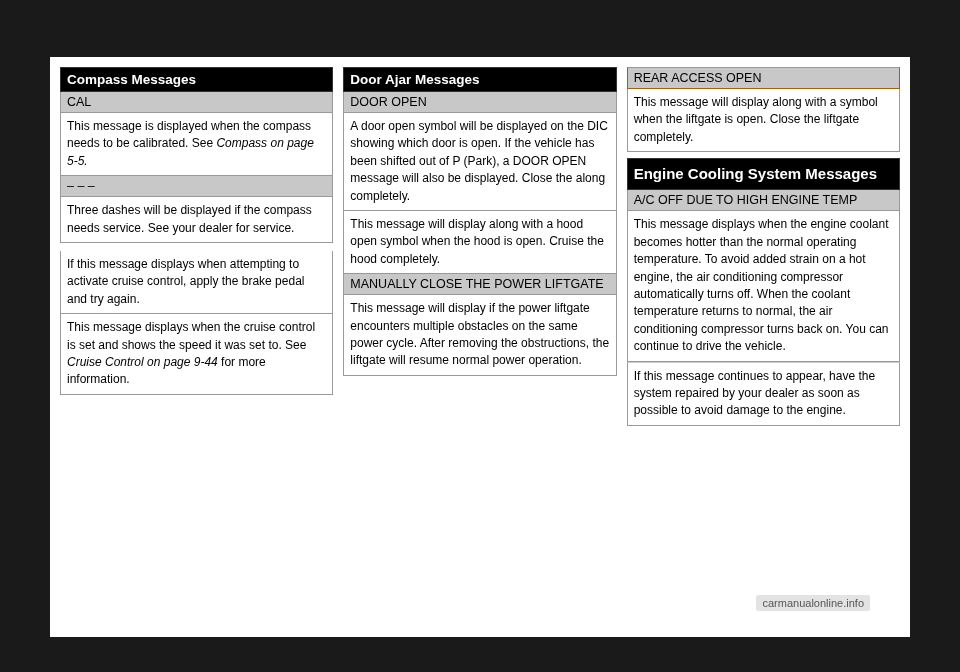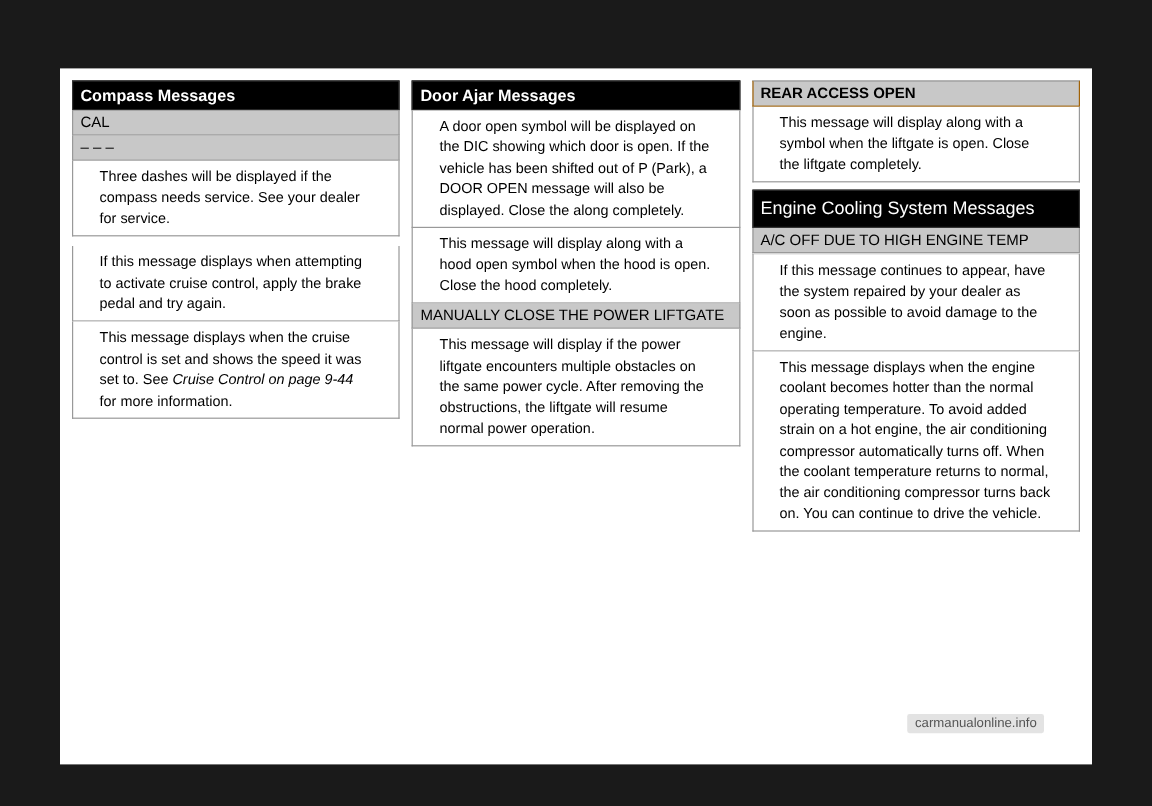--- a/index.html
+++ b/index.html
@@ -39,21 +39,21 @@
     .sub-header {
       background: #c8c8c8;
       font-weight: normal;
       font-size: 12.5px;
       padding: 3px 6px;
       border: 1px solid #999;
       border-top: none;
     }
     .body-text {
       font-size: 12px;
-      padding: 5px 22px;
+      padding: 5px 6px;
       line-height: 1.45;
       border: 1px solid #999;
       border-top: none;
       background: #ffffff;
     }
     .body-text em {
       font-style: italic;
     }
     .section-gap {
       height: 8px;
@@ -74,48 +74,52 @@
   </style>
 </head>
 <body>
 
 <div class="page-wrapper">
   <div class="page">
 
     <div class="column">
       <div class="section-header">Compass Messages</div>
       <div class="sub-header">CAL</div>
+      <div class="body-text">
+        This message is displayed when the compass needs to be calibrated. See <em>Compass on page 5-5.</em>
+      </div>
       <div class="sub-header">– – –</div>
       <div class="body-text">Three dashes will be displayed if the compass needs service. See your dealer for service.</div>
 
       <div class="section-gap"></div>
 
       <div class="body-text">If this message displays when attempting to activate cruise control, apply the brake pedal and try again.</div>
       <div class="body-text">
         This message displays when the cruise control is set and shows the speed it was set to. See <em>Cruise Control on page 9-44</em> for more information.
       </div>
     </div>
 
     <div class="column">
       <div class="section-header">Door Ajar Messages</div>
+      <div class="sub-header">DOOR OPEN</div>
       <div class="body-text">A door open symbol will be displayed on the DIC showing which door is open. If the vehicle has been shifted out of P (Park), a DOOR OPEN message will also be displayed. Close the along completely.</div>
-      <div class="body-text">This message will display along with a hood open symbol when the hood is open. Close the hood completely.</div>
+      <div class="body-text">This message will display along with a hood open symbol when the hood is open. Cruise the hood completely.</div>
       <div class="sub-header">MANUALLY CLOSE THE POWER LIFTGATE</div>
       <div class="body-text">This message will display if the power liftgate encounters multiple obstacles on the same power cycle. After removing the obstructions, the liftgate will resume normal power operation.</div>
     </div>
 
     <div class="column">
-      <div class="sub-header" style="border:1px solid #a16207; border-top:1px solid #999; font-weight:bold;">REAR ACCESS OPEN</div>
+      <div class="sub-header" style="border:1px solid #a16207; border-top:1px solid #999; font-weight:normal;">REAR ACCESS OPEN</div>
       <div class="body-text">This message will display along with a symbol when the liftgate is open. Close the liftgate completely.</div>
 
-      <div style="margin-top:6px; background:#000; color:#fff; font-weight:normal; font-size:15px; padding:5px 6px; border:1px solid #333; line-height:1.35;">
+      <div style="margin-top:6px; background:#000; color:#fff; font-weight:bold; font-size:15px; padding:5px 6px; border:1px solid #333; line-height:1.35;">
         <span>Engine Cooling System Messages</span>
       </div>
 
       <div class="sub-header">A/C OFF DUE TO HIGH ENGINE TEMP</div>
+      <div class="body-text">This message displays when the engine coolant becomes hotter than the normal operating temperature. To avoid added strain on a hot engine, the air conditioning compressor automatically turns off. When the coolant temperature returns to normal, the air conditioning compressor turns back on. You can continue to drive the vehicle.</div>
       <div class="body-text" style="margin-top:0; border-top: 1px solid #ccc;">If this message continues to appear, have the system repaired by your dealer as soon as possible to avoid damage to the engine.</div>
-      <div class="body-text">This message displays when the engine coolant becomes hotter than the normal operating temperature. To avoid added strain on a hot engine, the air conditioning compressor automatically turns off. When the coolant temperature returns to normal, the air conditioning compressor turns back on. You can continue to drive the vehicle.</div>
     </div>
 
   </div>
 
   <div class="watermark">carmanualonline.info</div>
 </div>
 
 </body></html>

